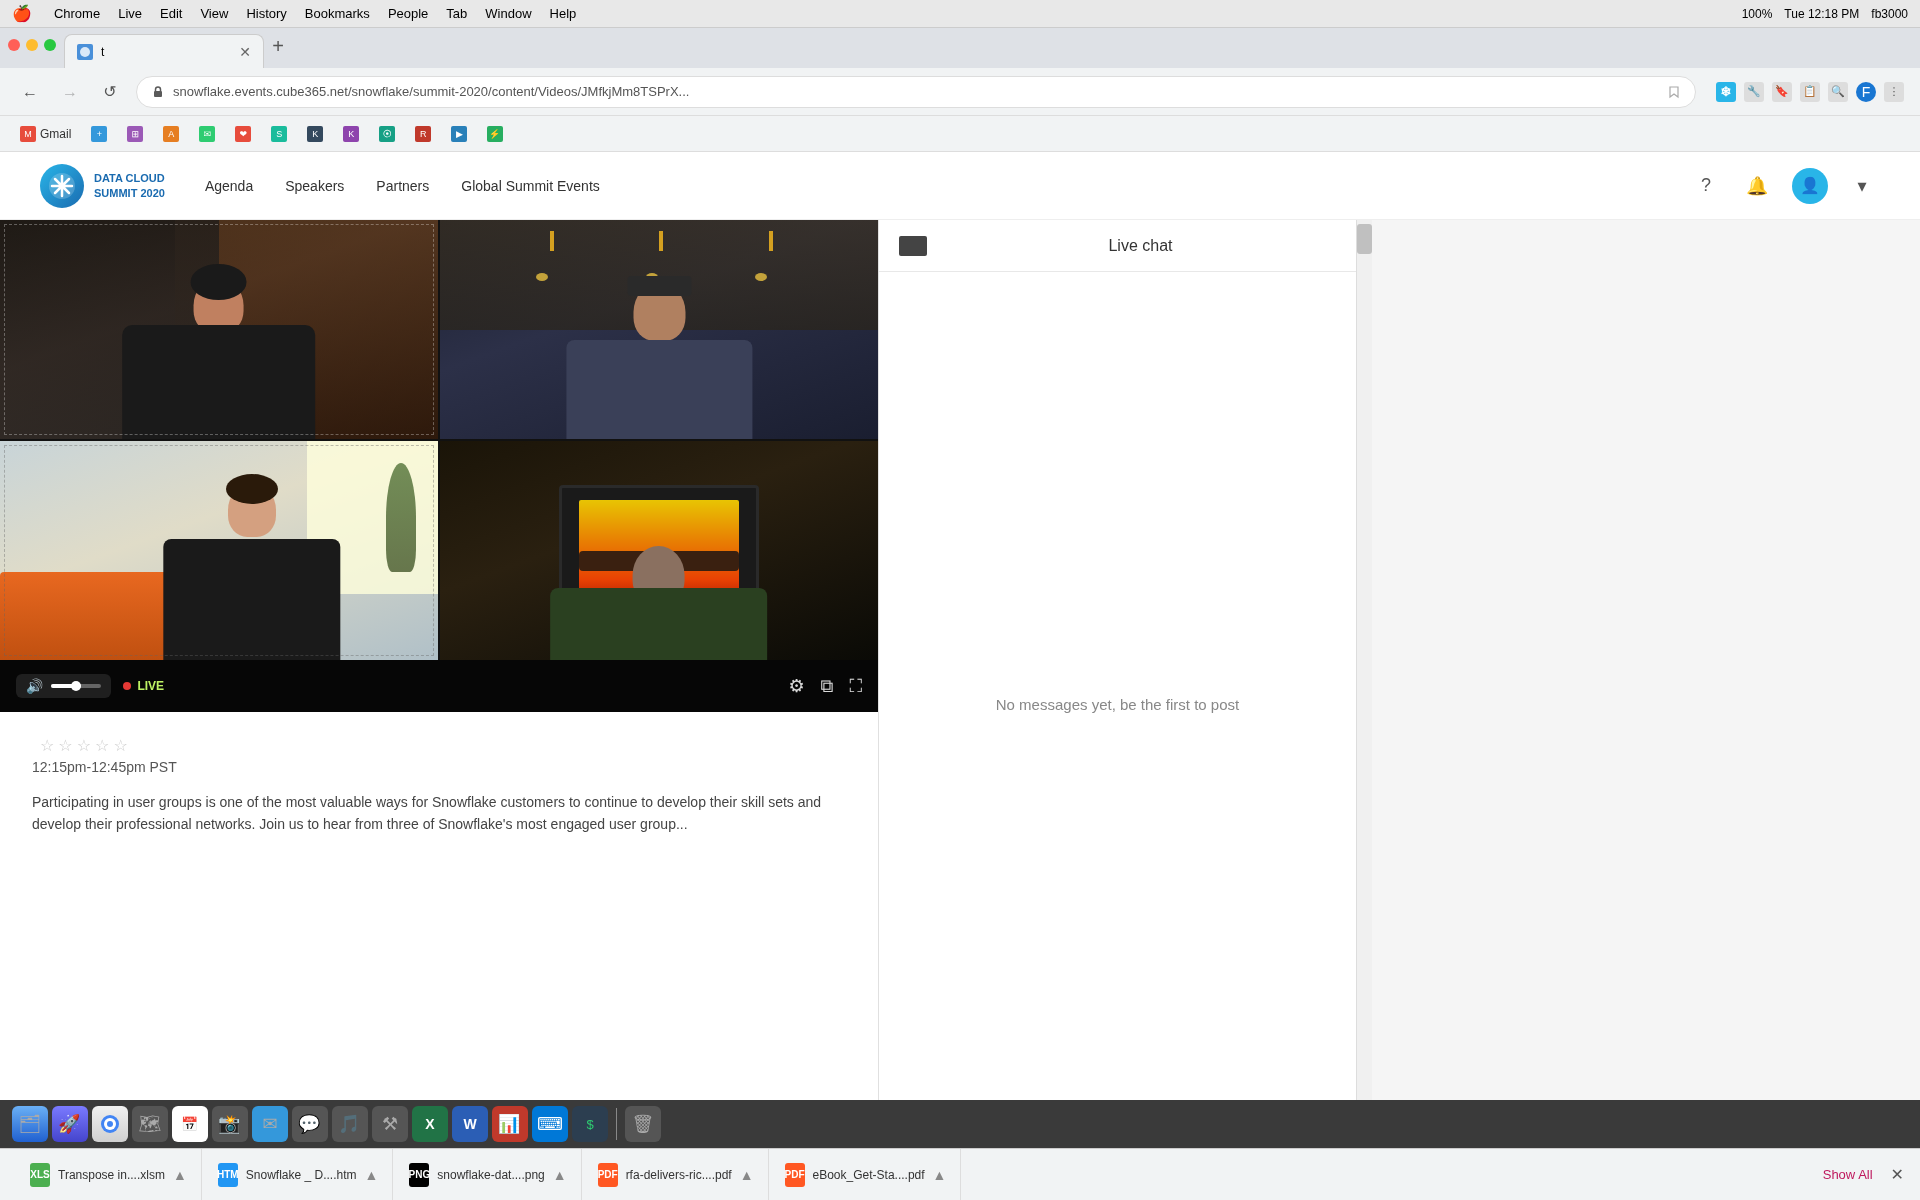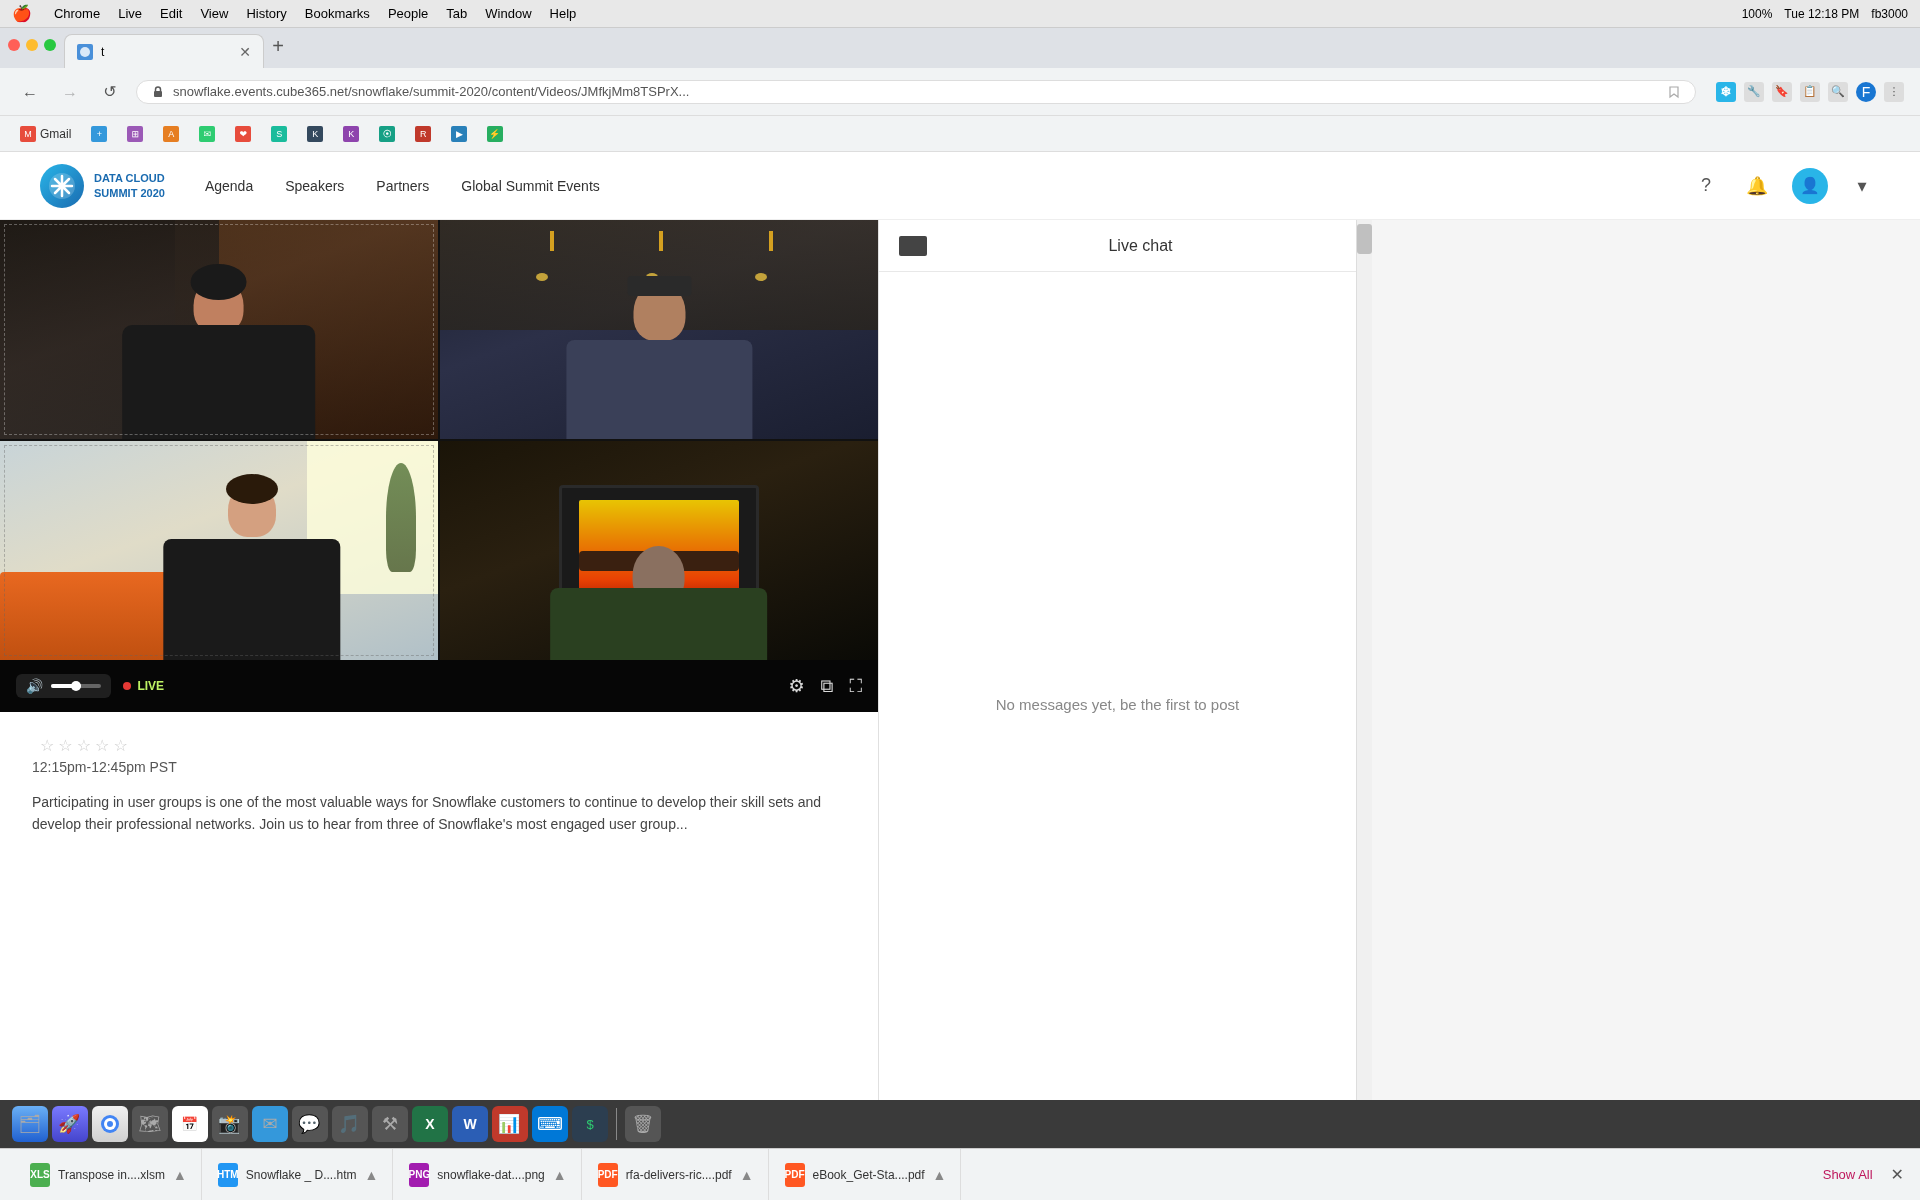--- a/index.html
+++ b/index.html
@@ -62,21 +62,21 @@
     }
     .nav-btn {
       width: 28px; height: 28px; border-radius: 50%; border: none;
       background: transparent; cursor: pointer; font-size: 16px; color: #555;
       display: flex; align-items: center; justify-content: center;
     }
     .url-bar {
       flex: 1;
       background: white;
       border-radius: 20px;
-      height: 24px;
+      height: 32px;
       display: flex;
       align-items: center;
       padding: 0 14px;
       font-size: 13px;
       color: #333;
       border: 1px solid #ddd;
       gap: 8px;
     }
     .url-text { font-size: 13px; color: #555; flex: 1; }
     .toolbar-icons { display: flex; gap: 8px; align-items: center; margin-left: 8px; }
@@ -257,21 +257,21 @@
       gap: 8px;
       padding: 6px 14px;
       border-right: 1px solid #ddd;
       font-size: 12px;
       color: #333;
       cursor: pointer;
       height: 100%;
     }
     .dl-icon { width: 20px; height: 24px; background: #4CAF50; border-radius: 3px; font-size: 10px; display: flex; align-items: center; justify-content: center; color: white; font-weight: bold; }
     .dl-icon.blue { background: #2196F3; }
-    .dl-icon.teal { background: #a21caf; }
+    .dl-icon.teal { background: #000000; }
     .dl-icon.orange { background: #FF5722; }
     .dl-icon.green2 { background: #4CAF50; }
     .dl-name { max-width: 130px; overflow: hidden; text-overflow: ellipsis; white-space: nowrap; }
     .dl-chevron { color: #888; font-size: 14px; }
     .show-all { margin-left: auto; font-size: 13px; color: #be185d; cursor: pointer; padding: 4px 12px; }
 
     
     .dock-bar {
       position: fixed;
       bottom: 52px;

